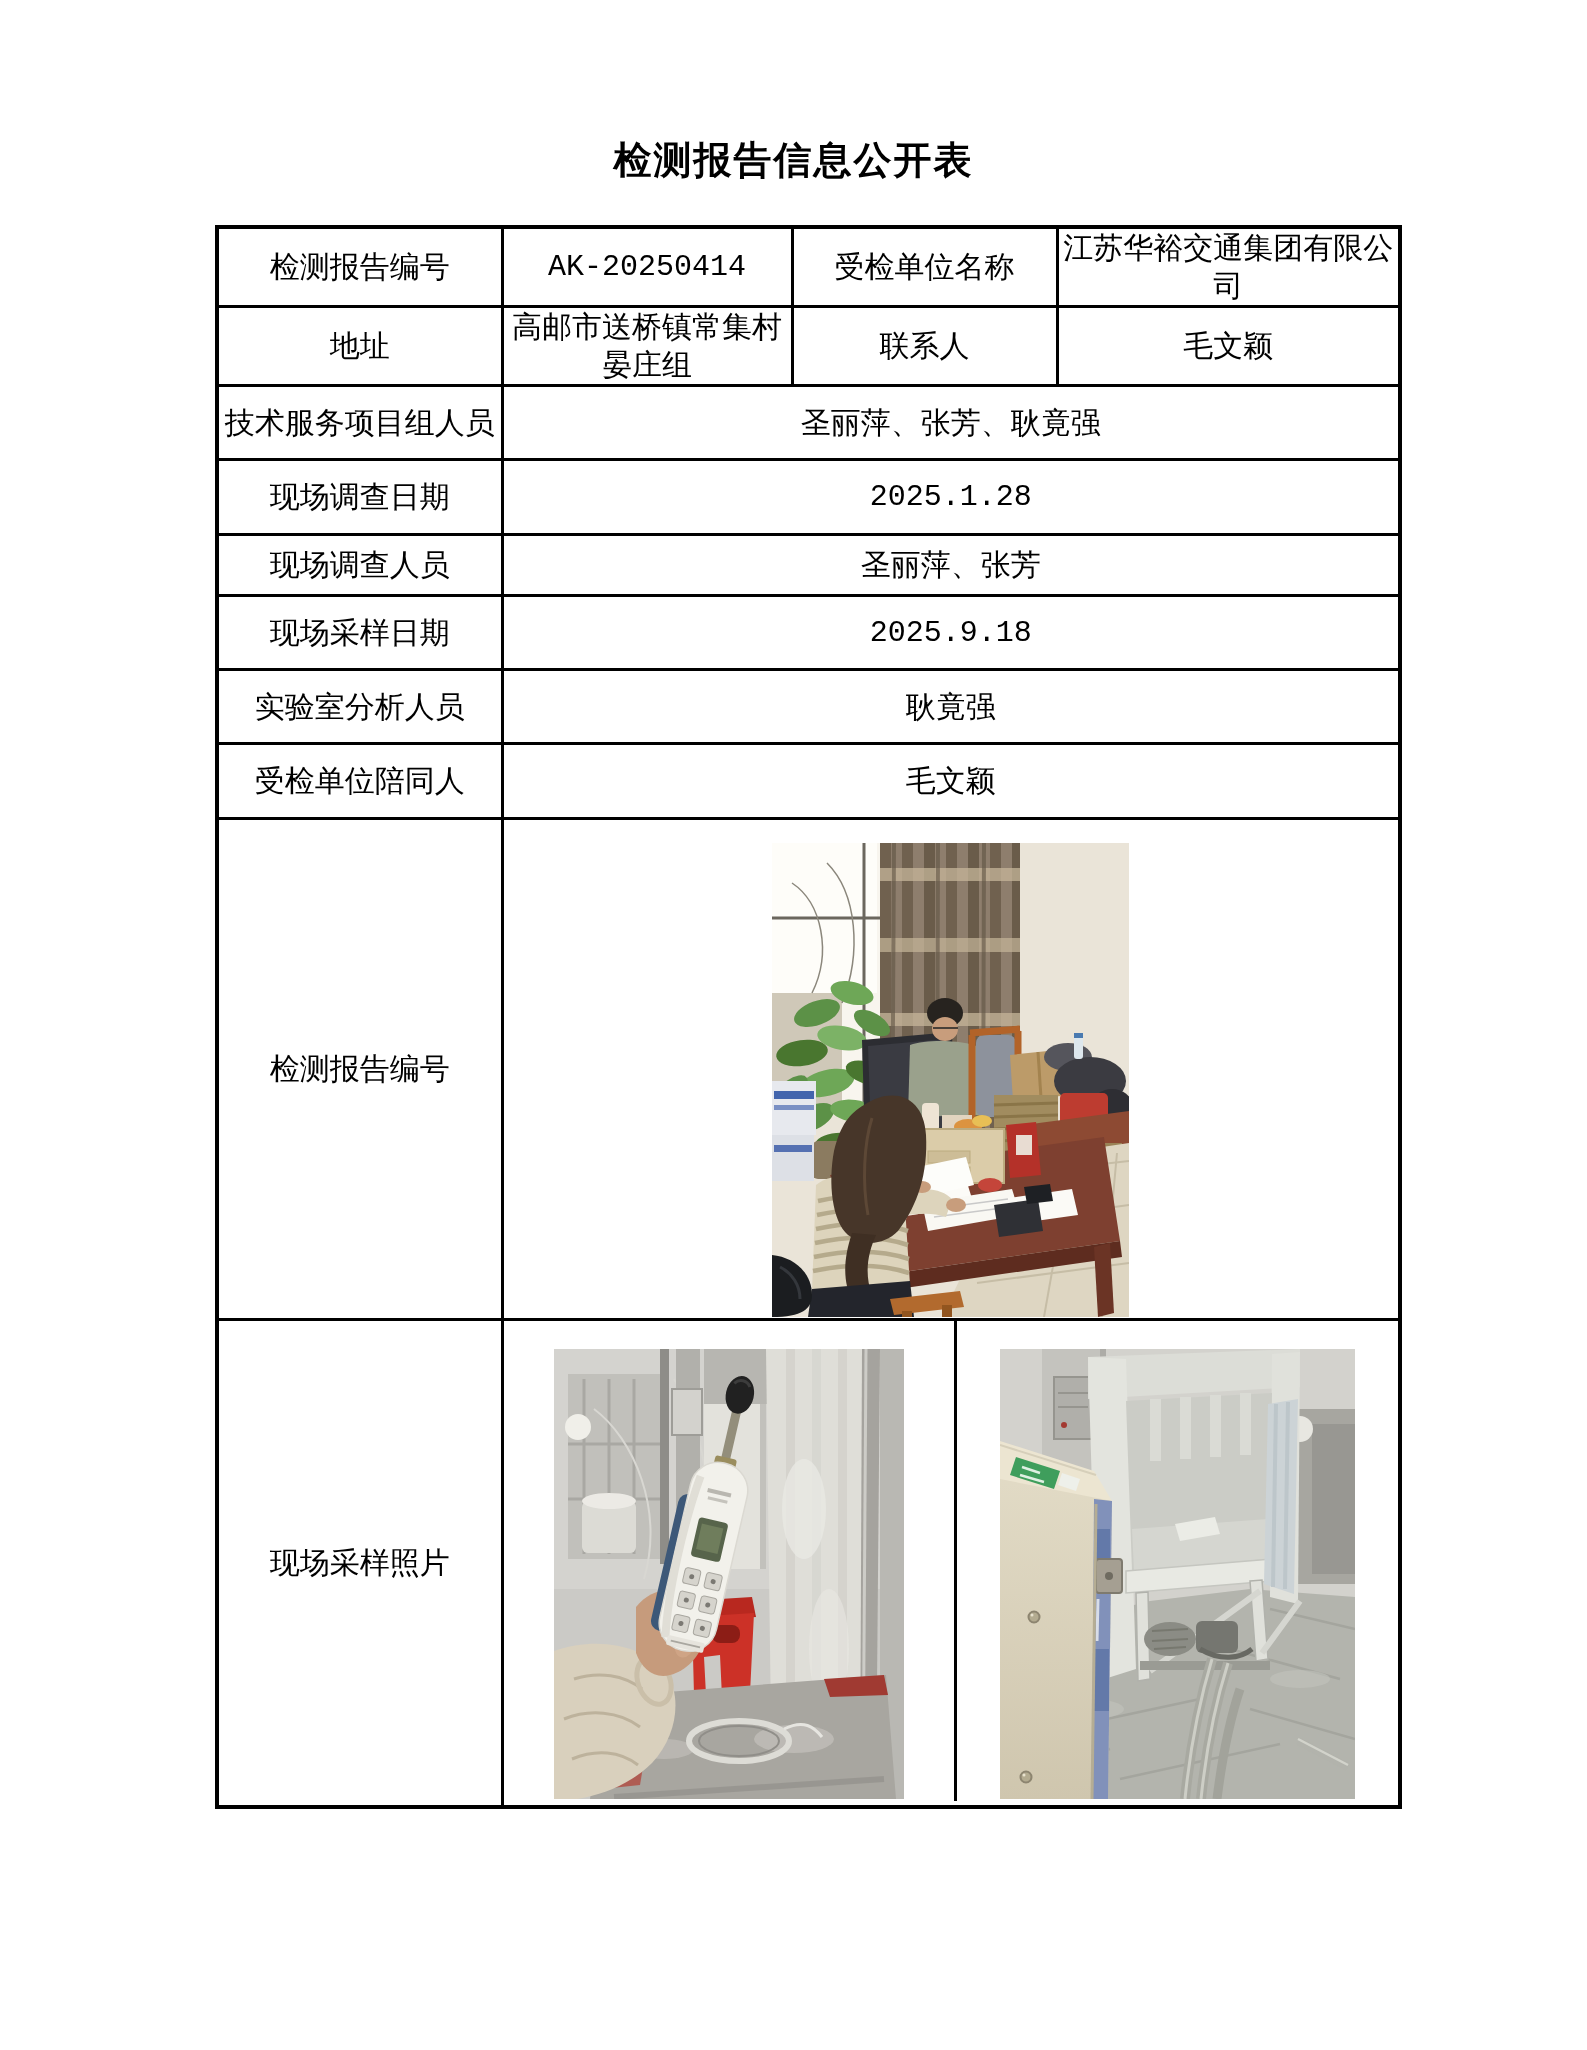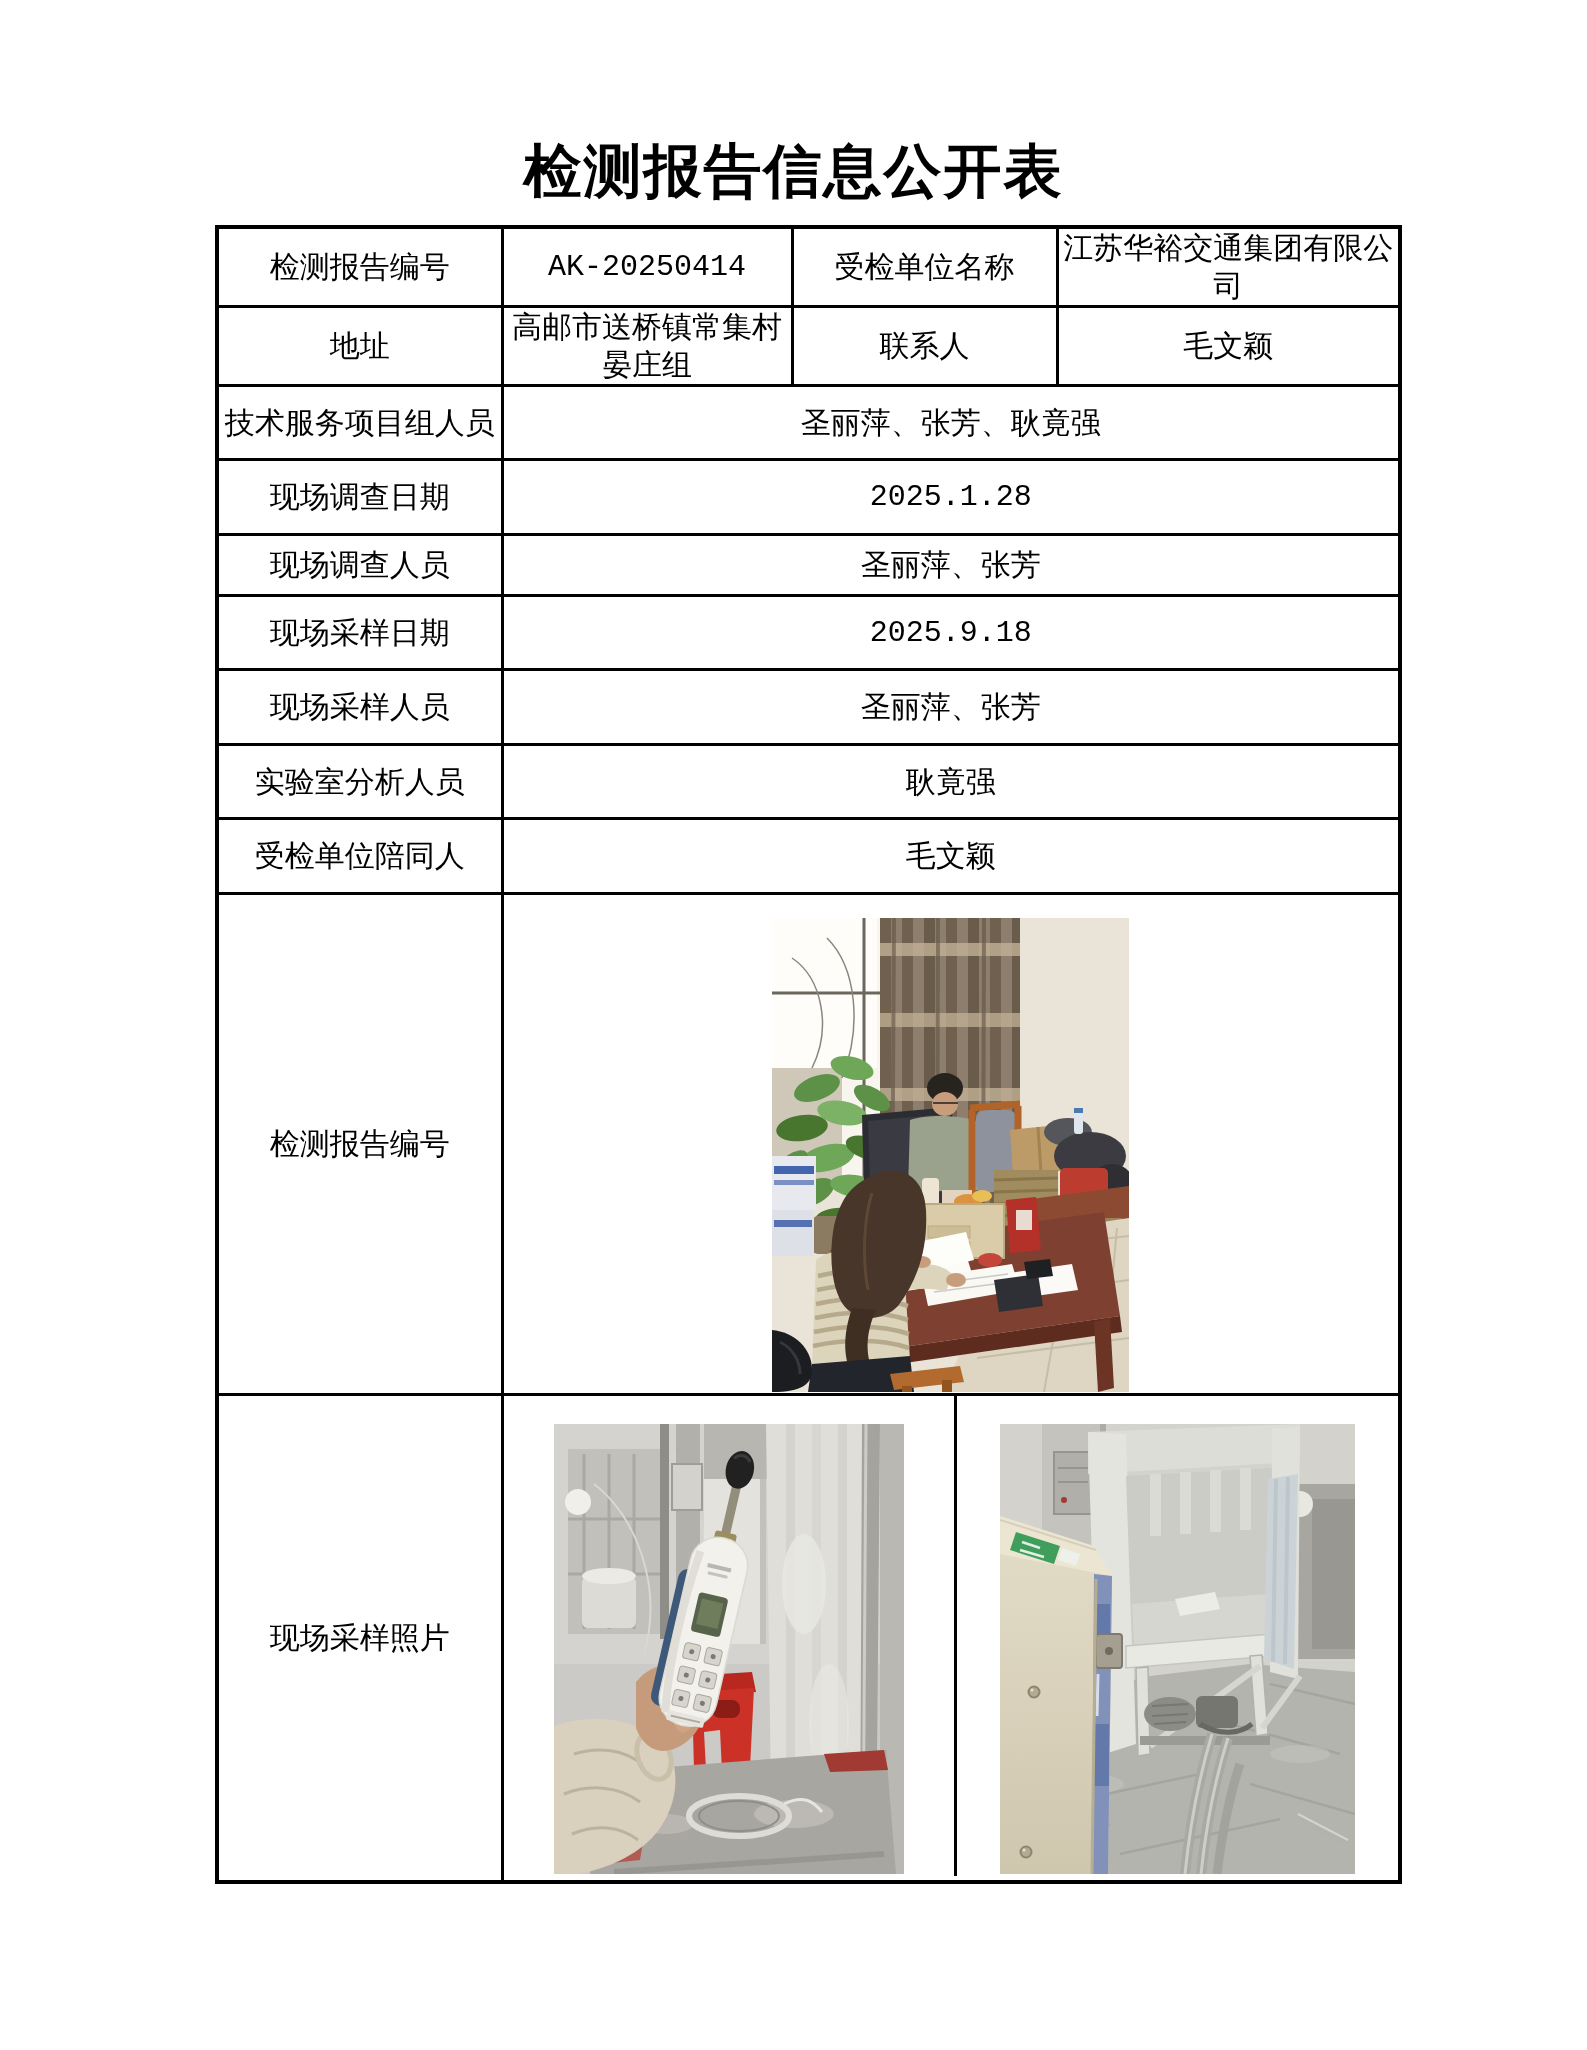--- a/index.html
+++ b/index.html
@@ -3,21 +3,21 @@
 <meta charset="utf-8">
 <style>
   html,body{margin:0;padding:0;}
   body{
     width:1587px;height:2050px;background:#ffffff;position:relative;
     font-family:"Liberation Serif","DejaVu Serif",serif;color:#000;
     overflow:hidden;
   }
   .page-title{
     position:absolute;top:140px;left:0;width:1587px;
-    text-align:center;font-size:58px;font-weight:bold;line-height:1.1;
+    text-align:center;font-size:38px;font-weight:bold;line-height:1.1;
     letter-spacing:2px;
   }
   table.report{
     position:absolute;left:215px;top:225px;
     width:1183px;border-collapse:collapse;table-layout:fixed;
     border:4px solid #000;
   }
   table.report td{
     border:3px solid #000;
     font-size:30px;text-align:center;vertical-align:middle;
@@ -74,24 +74,20 @@
   <tr style="height:61px">
     <td>现场调查人员</td>
     <td colspan="3">圣丽萍、张芳</td>
   </tr>
 
   <tr style="height:74px">
     <td>现场采样日期</td>
     <td colspan="3" class="latin">2025.9.18</td>
   </tr>
 
-  <tr style="height:75px">
-    <td>现场采样人员</td>
-    <td colspan="3">圣丽萍、张芳</td>
-  </tr>
 
   <tr style="height:74px">
     <td>实验室分析人员</td>
     <td colspan="3">耿竟强</td>
   </tr>
 
   <tr style="height:75px">
     <td>受检单位陪同人</td>
     <td colspan="3">毛文颖</td>
   </tr>

